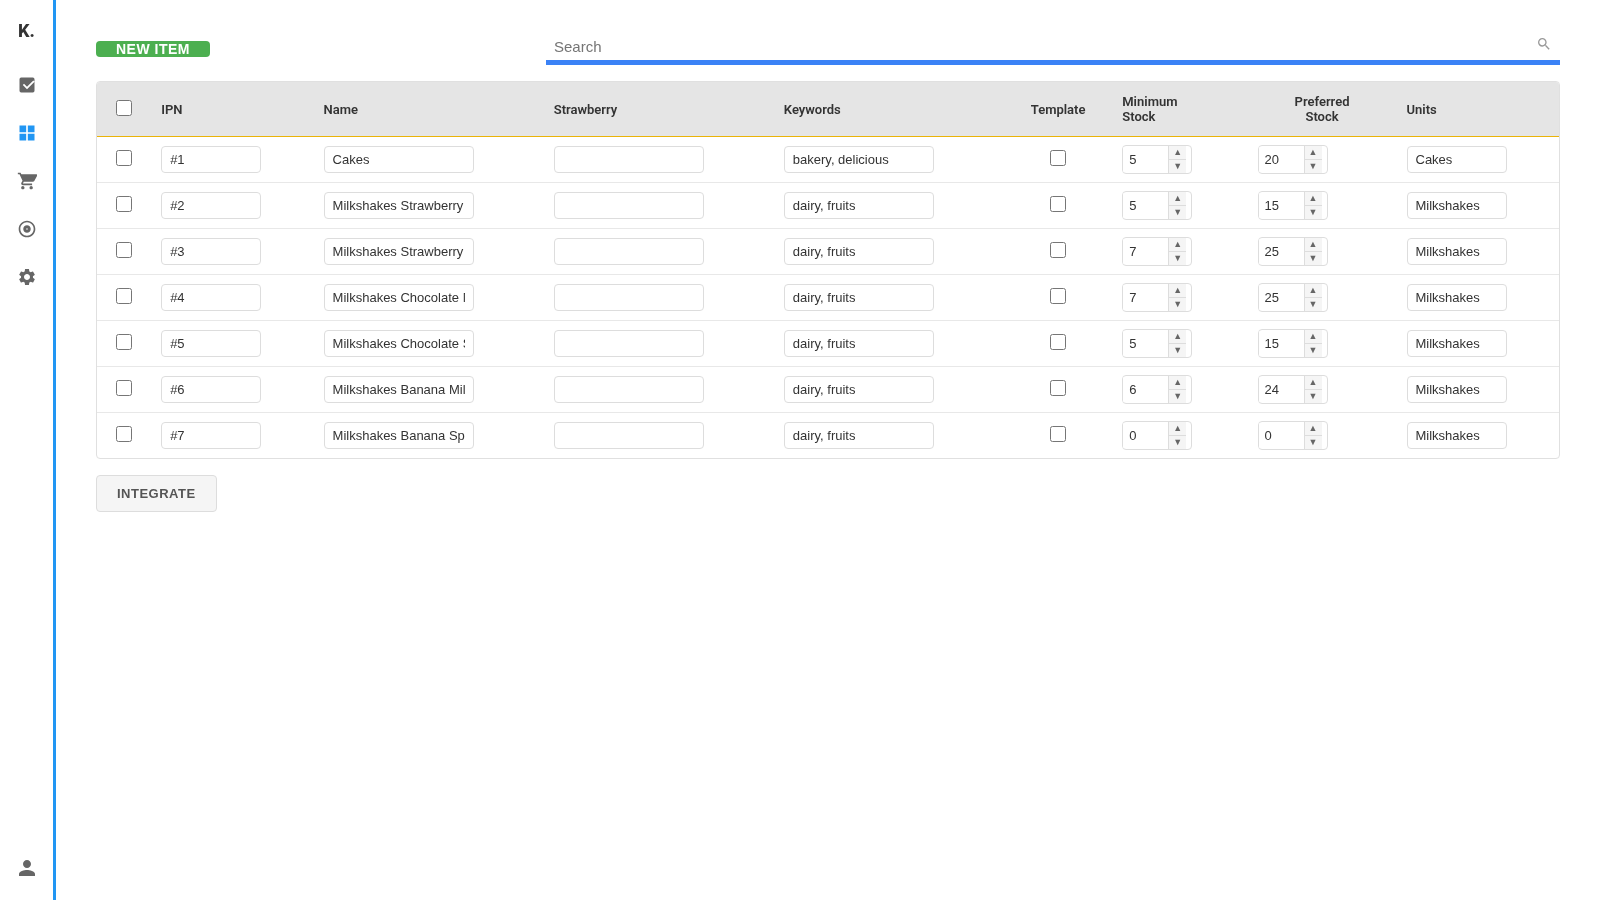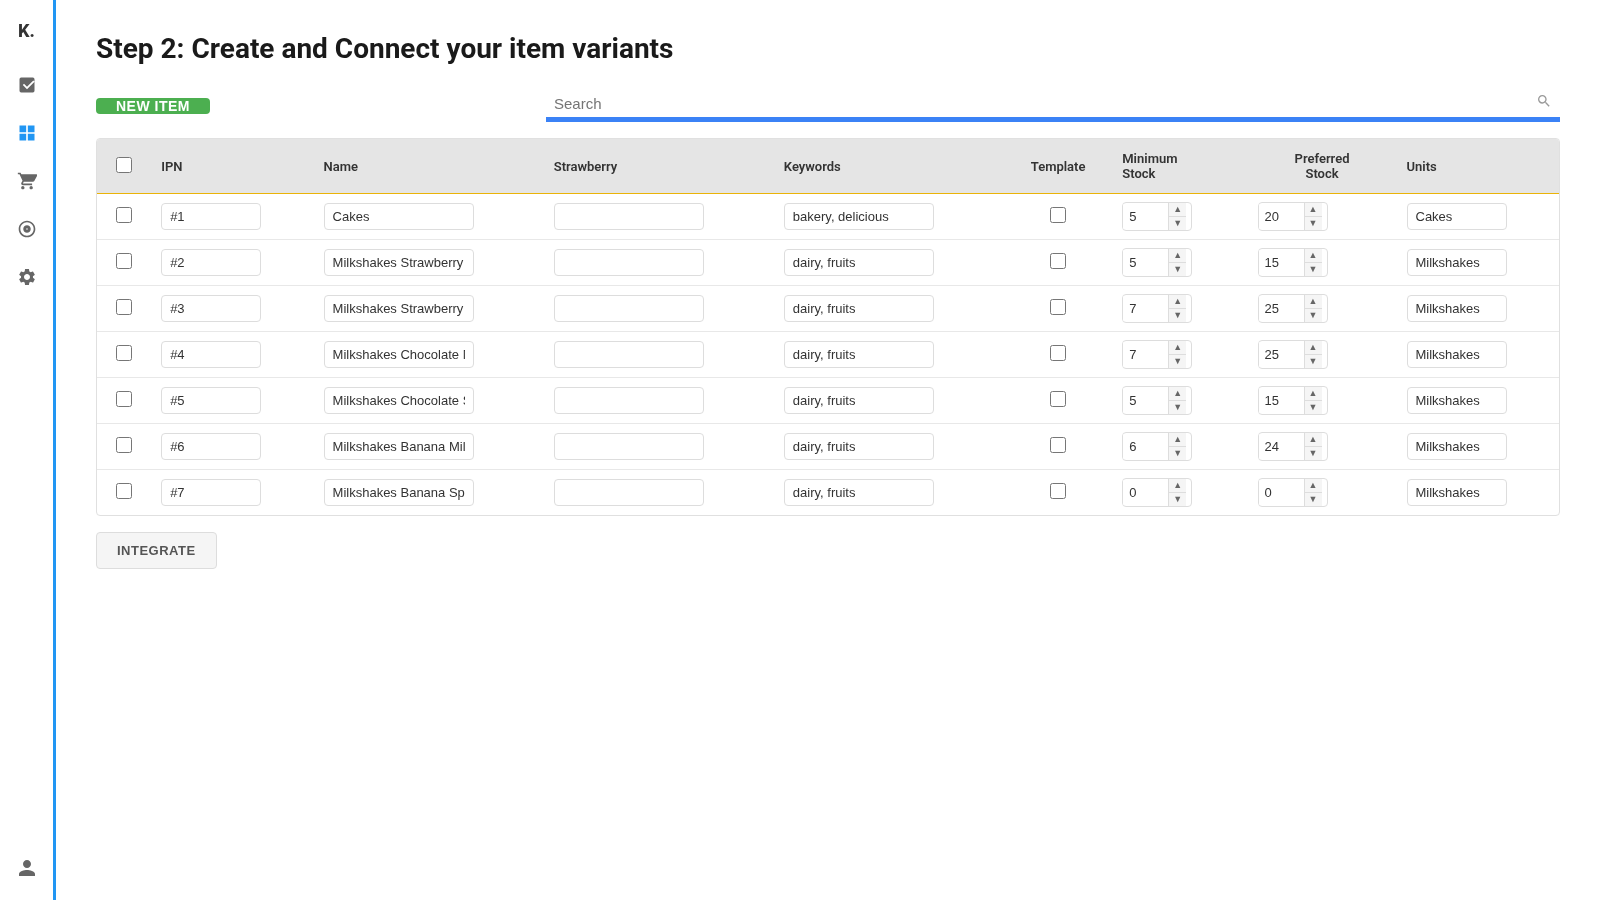--- a/index.html
+++ b/index.html
@@ -266,21 +266,20 @@
   </div>
   <div class="sidebar-spacer"></div>
   <div class="sidebar-item" title="User">
     <svg width="20" height="20" viewBox="0 0 24 24" fill="currentColor">
       <path d="M12 12c2.7 0 4.8-2.1 4.8-4.8S14.7 2.4 12 2.4 7.2 4.5 7.2 7.2 9.3 12 12 12zm0 2.4c-3.2 0-9.6 1.6-9.6 4.8v2.4h19.2v-2.4c0-3.2-6.4-4.8-9.6-4.8z"></path>
     </svg>
   </div>
 </nav>
 
 <main class="main">
-  <h1 class="page-title">Step 2: Create and Connect your item variants</h1>
 
   
   <div class="toolbar">
     <button class="btn-new-item">NEW ITEM</button>
     <div class="search-container">
       <input class="search-input" type="text" placeholder="Search" style="">
       <span class="search-icon">
         <svg width="16" height="16" viewBox="0 0 24 24" fill="#999">
           <path d="M15.5 14h-.79l-.28-.27A6.47 6.47 0 0016 9.5 6.5 6.5 0 109.5 16c1.61 0 3.09-.59 4.23-1.57l.27.28v.79l5 4.99L20.49 19l-4.99-5zm-6 0C7.01 14 5 11.99 5 9.5S7.01 5 9.5 5 14 7.01 14 9.5 11.99 14 9.5 14z"></path>
         </svg>

